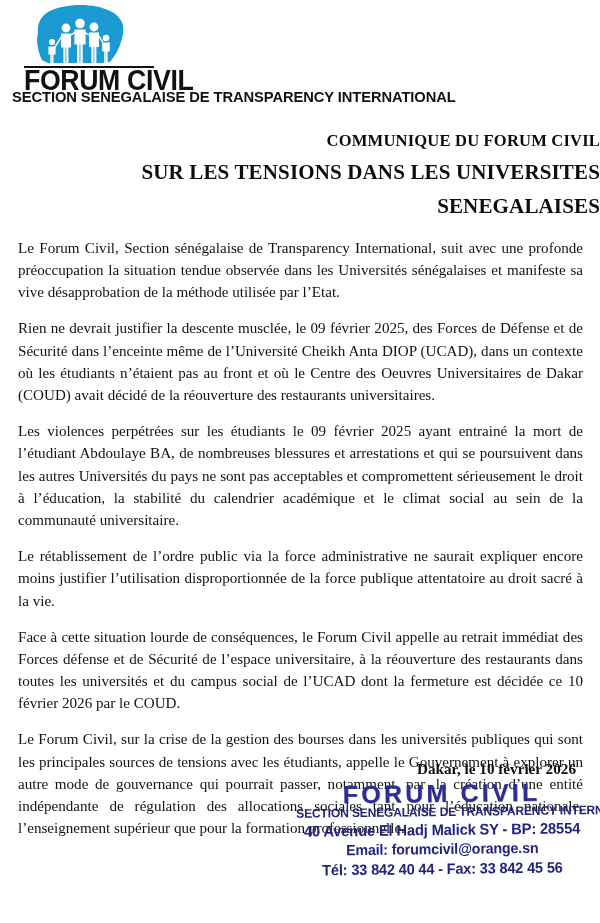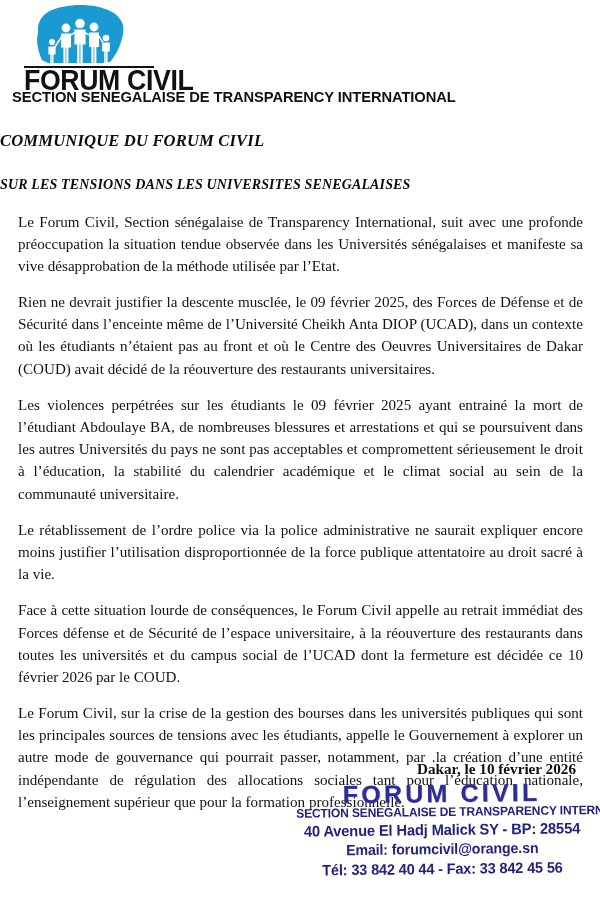--- a/index.html
+++ b/index.html
@@ -72,34 +72,32 @@
     letter-spacing: -0.1px;
     color: #111;
     transform: scaleX(0.95);
     transform-origin: left top;
     white-space: nowrap;
   }
 
   
   .doc-titles {
     margin-top: 16px;
-    text-align: left;
-    font-style: italic;
+    text-align: right;
   }
   .doc-title-line {
     font-family: "Liberation Serif", "DejaVu Serif", serif;
     font-weight: 700;
     font-size: 16.6px;
     letter-spacing: 0.15px;
     line-height: 1.62;
     color: #0d0d0d;
   }
   .doc-title-line.second {
-    font-size: 14px;
-    margin-top: 19px;
+    font-size: 21px;
   }
 
   
   .doc-body {
     margin: 0;
     padding: 14px 17px 0 18px;
     font-family: Liberation Serif, serif;
   }
   .para {
     text-align: justify;
@@ -222,21 +220,21 @@
 
 <section class="doc-titles">
   <div class="doc-title-line first">COMMUNIQUE DU FORUM CIVIL</div>
   <div class="doc-title-line second">SUR LES TENSIONS DANS LES UNIVERSITES SENEGALAISES</div>
 </section>
 
 <main class="doc-body">
   <p class="para">Le Forum Civil, Section sénégalaise de Transparency International, suit avec une profonde préoccupation la situation tendue observée dans les Universités sénégalaises et manifeste sa vive désapprobation de la méthode utilisée par l’Etat.</p>
   <p class="para">Rien ne devrait justifier la descente musclée, le 09 février 2025, des Forces de Défense et de Sécurité dans l’enceinte même de l’Université Cheikh Anta DIOP (UCAD), dans un contexte où les étudiants n’étaient pas au front et où le Centre des Oeuvres Universitaires de Dakar (COUD) avait décidé de la réouverture des restaurants universitaires.</p>
   <p class="para">Les violences perpétrées sur les étudiants le 09 février 2025 ayant entrainé la mort de l’étudiant Abdoulaye BA, de nombreuses blessures et arrestations et qui se poursuivent dans les autres Universités du pays ne sont pas acceptables et compromettent sérieusement le droit à l’éducation, la stabilité du calendrier académique et le climat social au sein de la communauté universitaire.</p>
-  <p class="para">Le rétablissement de l’ordre police via la police administrative ne saurait expliquer encore moins justifier l’utilisation disproportionnée de la force publique attentatoire au droit sacré à la vie.</p>
+  <p class="para">Le rétablissement de l’ordre public via la force administrative ne saurait expliquer encore moins justifier l’utilisation disproportionnée de la force publique attentatoire au droit sacré à la vie.</p>
   <p class="para">Face à cette situation lourde de conséquences, le Forum Civil appelle au retrait immédiat des Forces défense et de Sécurité de l’espace universitaire, à la réouverture des restaurants dans toutes les universités et du campus social de l’UCAD dont la fermeture est décidée ce 10 février 2026 par le COUD.</p>
   <p class="para">Le Forum Civil, sur la crise de la gestion des bourses dans les universités publiques qui sont les principales sources de tensions avec les étudiants, appelle le Gouvernement à explorer un autre mode de gouvernance qui pourrait passer, notamment, par .la création d’une entité indépendante de régulation des allocations sociales tant pour l’éducation nationale, l’enseignement supérieur que pour la formation professionnelle.</p>
 </main>
 
 <footer class="signature-area">
   <div class="date-line">Dakar, le 10 février 2026</div>
 
   <div class="stamp">
     <div class="stamp-title">FORUM CIVIL</div>
     <div class="stamp-sub">SECTION SENEGALAISE DE TRANSPARENCY INTERNATIONAL</div>

